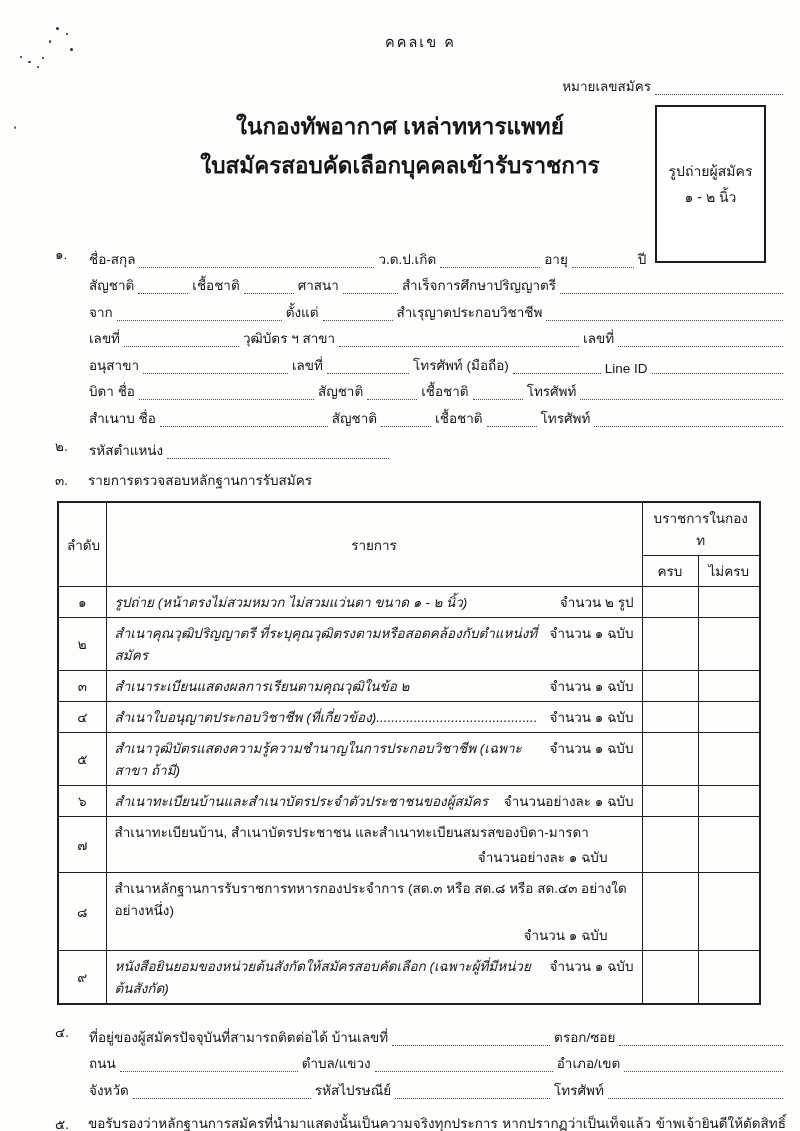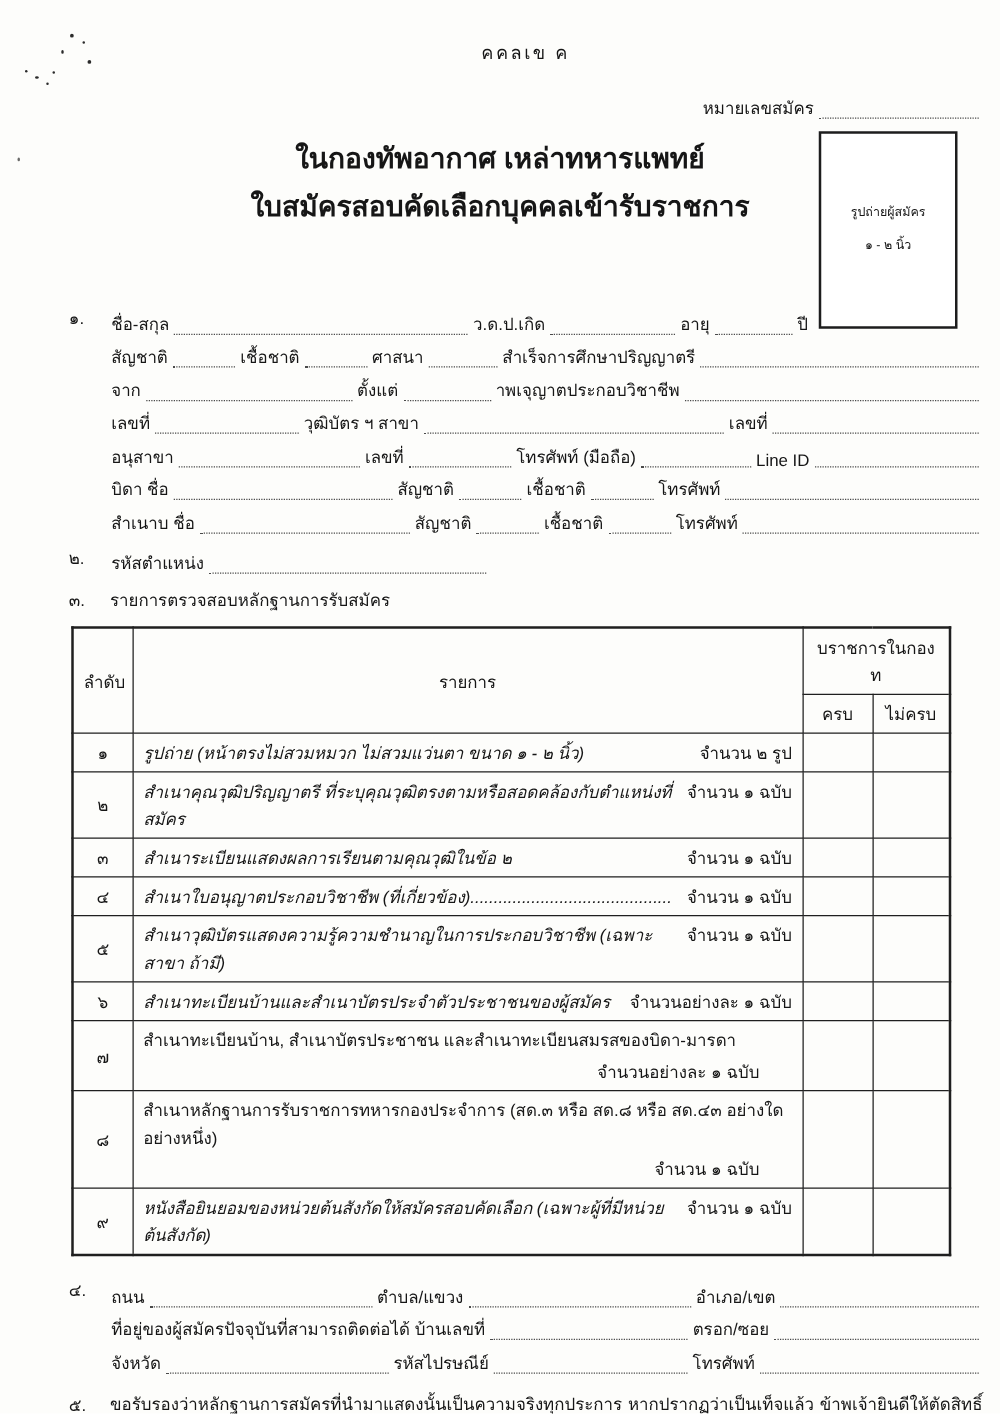--- a/index.html
+++ b/index.html
@@ -14,21 +14,21 @@
   .annex { text-align: center; font-size: 14.5px; letter-spacing: 2px; }
 
   .appno-row { display: flex; justify-content: flex-end; align-items: flex-end;
     margin-top: 26px; height: 18px; }
 
   .title-block { margin-left: -55px; margin-right: -14px; text-align: center;
     font-weight: bold; font-size: 22.5px; line-height: 39px; margin-top: 10px; }
 
   .photo-box { position: absolute; left: 655px; top: 105px; width: 111px; height: 158px;
     border: 2px solid #1d1d1d; background: #fff; display: flex; flex-direction: column;
-    justify-content: center; align-items: center; font-size: 10px; line-height: 26px; }
+    justify-content: center; align-items: center; font-size: 14px; line-height: 26px; }
 
   .sec { display: flex; }
   .sec-no { width: 33px; flex-shrink: 0; }
   .sec-body { flex: 1 1 auto; min-width: 0; }
 
   .fline { display: flex; align-items: flex-end; height: 26.5px; text-align: center; }
   .lb { white-space: nowrap; padding: 0 1px; }
   .d  { border-bottom: 1.6px dotted #4a4a4a; height: 5px; margin: 0 3px 2px 3px; flex-shrink: 0; }
   .df { border-bottom: 1.6px dotted #4a4a4a; height: 5px; margin: 0 3px 2px 3px; flex: 1 1 auto; }
 
@@ -114,21 +114,21 @@
           <span class="lb">ศาสนา</span>
           <span class="d" style="width:55px;"></span>
           <span class="lb">สำเร็จการศึกษาปริญญาตรี</span>
           <span class="df"></span>
         </div>
         <div class="fline">
           <span class="lb">จาก</span>
           <span class="d" style="width:165px;"></span>
           <span class="lb">ตั้งแต่</span>
           <span class="d" style="width:70px;"></span>
-          <span class="lb">าพเจุญาตประกอบวิชาชีพ</span>
+          <span class="lb">สำเรุญาตประกอบวิชาชีพ</span>
           <span class="df"></span>
         </div>
         <div class="fline">
           <span class="lb">เลขที่</span>
           <span class="d" style="width:115px;"></span>
           <span class="lb">วุฒิบัตร ฯ สาขา</span>
           <span class="d" style="width:240px;"></span>
           <span class="lb">เลขที่</span>
           <span class="df"></span>
         </div>
@@ -295,34 +295,34 @@
         <td></td>
         <td></td>
       </tr>
     </tbody>
       </table>
 
     <div class="sec s4">
       <div class="sec-no">๔.</div>
       <div class="sec-body">
         <div class="fline">
+          <span class="lb">ที่อยู่ของผู้สมัครปัจจุบันที่สามารถติดต่อได้  บ้านเลขที่</span>
+          <span class="d" style="width:158px;"></span>
+          <span class="lb">ตรอก/ซอย</span>
+          <span class="df"></span>
+        </div>
+        <div class="fline">
           <span class="lb">ถนน</span>
           <span class="d" style="width:178px;"></span>
           <span class="lb">ตำบล/แขวง</span>
           <span class="d" style="width:178px;"></span>
           <span class="lb">อำเภอ/เขต</span>
           <span class="df"></span>
         </div>
         <div class="fline">
-          <span class="lb">ที่อยู่ของผู้สมัครปัจจุบันที่สามารถติดต่อได้  บ้านเลขที่</span>
-          <span class="d" style="width:158px;"></span>
-          <span class="lb">ตรอก/ซอย</span>
-          <span class="df"></span>
-        </div>
-        <div class="fline">
           <span class="lb">จังหวัด</span>
           <span class="d" style="width:178px;"></span>
           <span class="lb">รหัสไปรษณีย์</span>
           <span class="d" style="width:155px;"></span>
           <span class="lb">โทรศัพท์</span>
           <span class="df"></span>
         </div>
       </div>
     </div>
 

